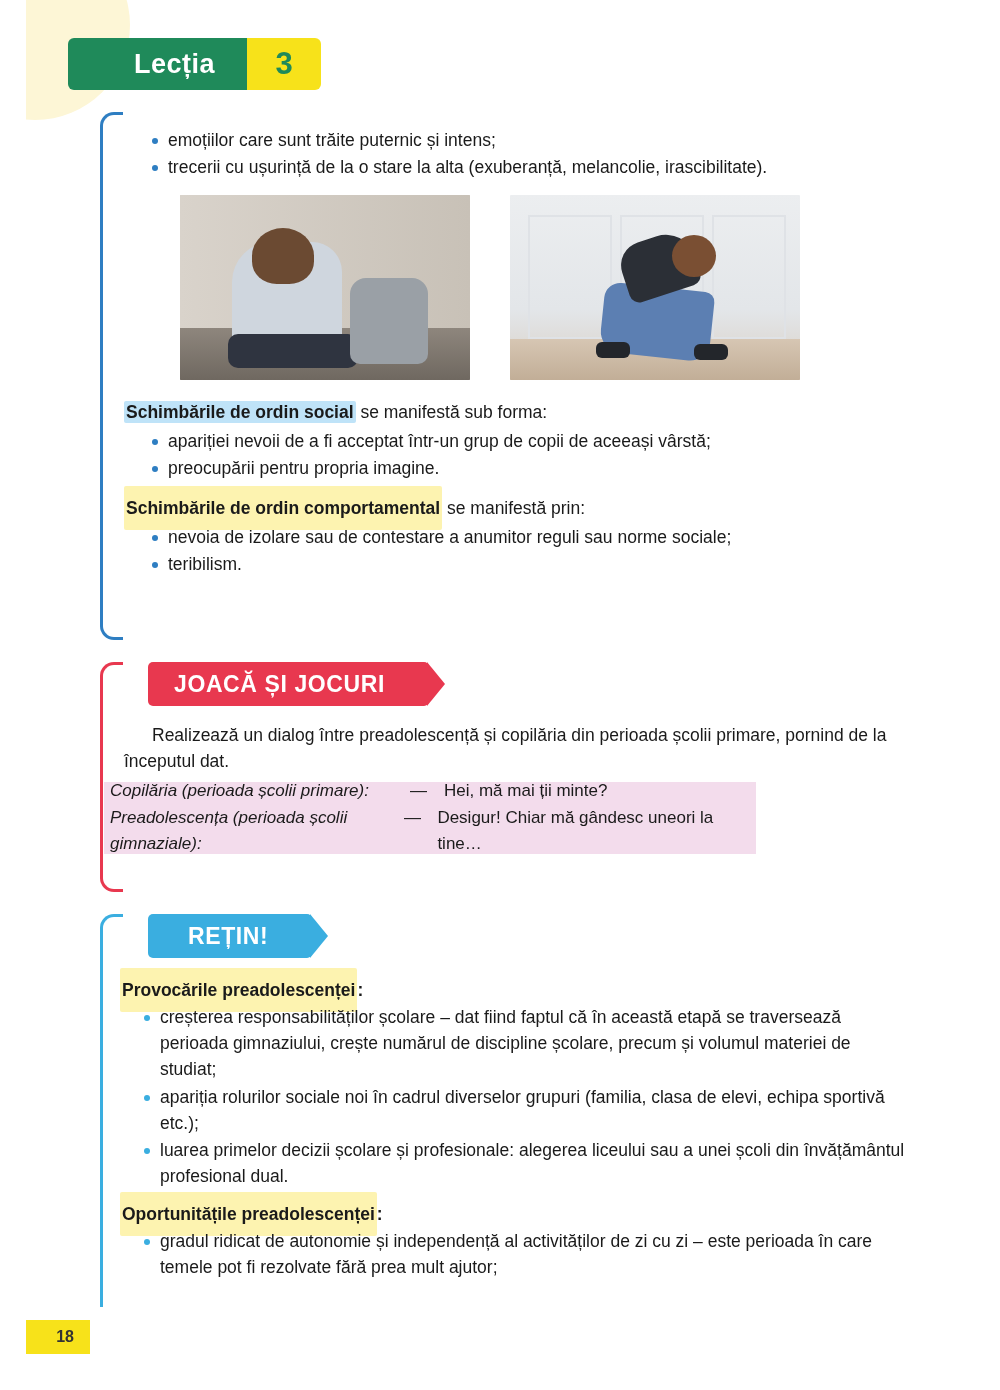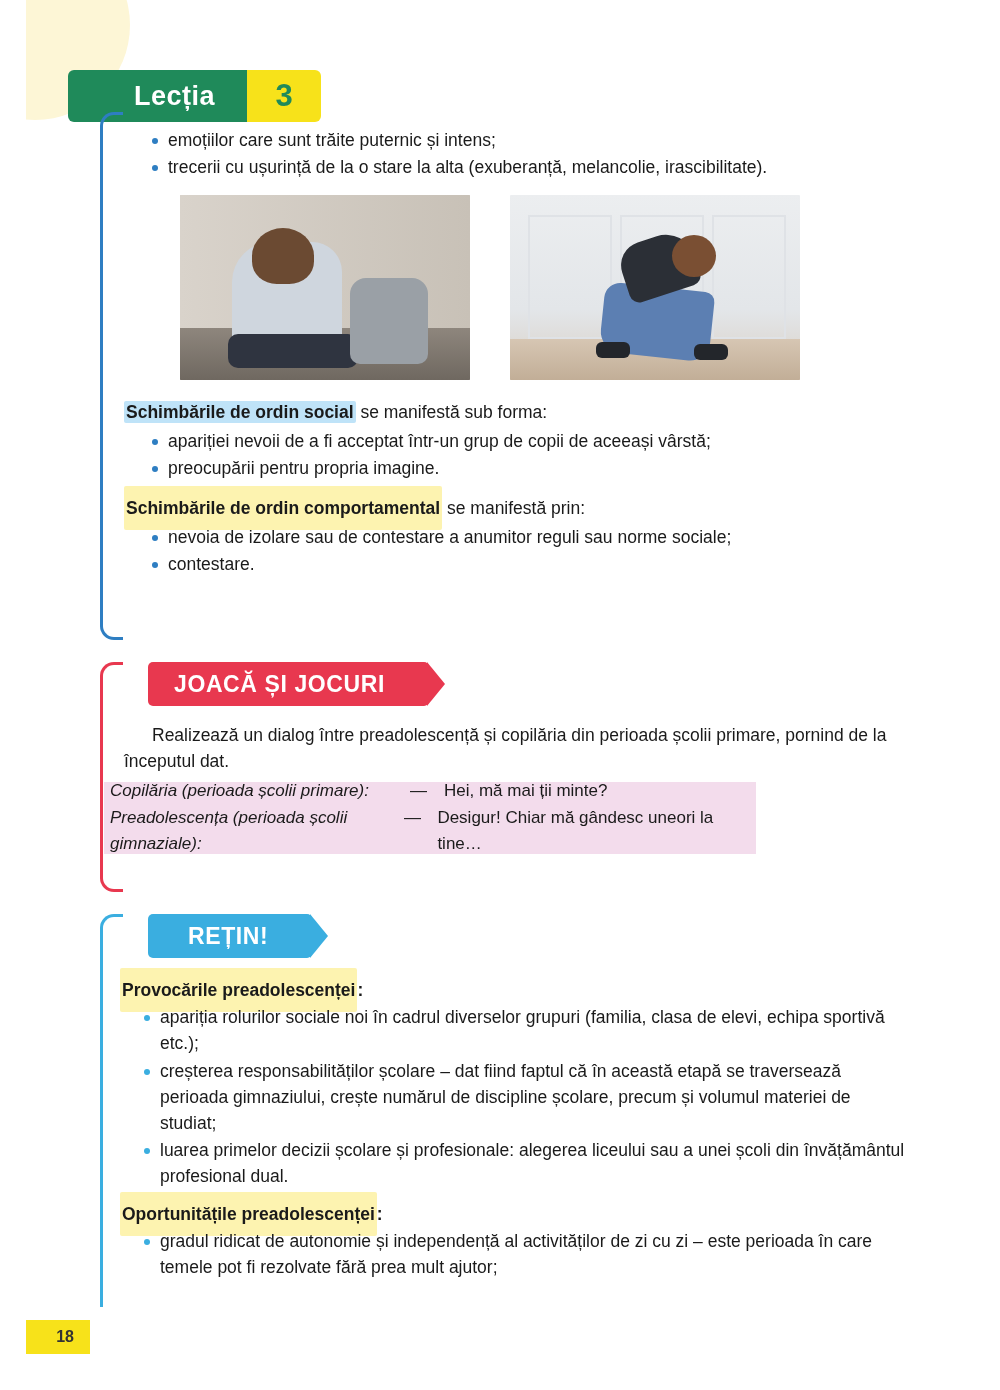--- a/index.html
+++ b/index.html
@@ -31,21 +31,20 @@
     background: #fdf6d6;
   }
 
   
   .lesson-header {
     position: absolute;
     left: 68px; top: 38px;
     display: flex;
     align-items: stretch;
     height: 52px;
-    margin-top: 32px;
   }
   .lesson-tab {
     background: #1f8a5a;
     color: #ffffff;
     font-size: 27px;
     font-weight: bold;
     letter-spacing: .5px;
     display: flex;
     align-items: center;
     padding: 0 34px 0 66px;
@@ -394,21 +393,21 @@
   <ul class="bullets indent-more">
     <li>apariției nevoii de a fi acceptat într-un grup de copii de aceeași vârstă;</li>
     <li>preocupării pentru propria imagine.</li>
   </ul>
 
   <p class="lead" style="margin-top:14px;">
     <span class="hl-yellow">Schimbările de ordin comportamental</span><span> se manifestă prin:</span>
   </p>
   <ul class="bullets indent-more">
     <li>nevoia de izolare sau de contestare a anumitor reguli sau norme sociale;</li>
-    <li>contestare.</li>
+    <li>teribilism.</li>
   </ul>
 
 </div>
 
 <div class="red-bracket"></div>
 <div class="banner-red">JOACĂ ȘI JOCURI</div>
 
 <div class="play-body">
   <p>Realizează un dialog între preadolescență și copilăria din perioada școlii primare, pornind de la începutul dat.</p>
 </div>
@@ -429,22 +428,22 @@
 </div>
 
 <div class="blue-bracket2"></div>
 <div class="banner-blue">REȚIN!</div>
 
 <div class="retin-body">
   <h4>
     <span class="hl-yellow">Provocările preadolescenței</span><span>:</span>
   </h4>
   <ul class="bullets">
+    <li>creșterea responsabilităților școlare – dat fiind faptul că în această etapă se traversează perioada gimnaziului, crește numărul de discipline școlare, precum și volumul materiei de studiat;</li>
     <li>apariția rolurilor sociale noi în cadrul diverselor grupuri (familia, clasa de elevi, echipa sportivă etc.);</li>
-    <li>creșterea responsabilităților școlare – dat fiind faptul că în această etapă se traversează perioada gimnaziului, crește numărul de discipline școlare, precum și volumul materiei de studiat;</li>
     <li>luarea primelor decizii școlare și profesionale: alegerea liceului sau a unei școli din învățământul profesional dual.</li>
   </ul>
 
   <h4>
     <span class="hl-yellow">Oportunitățile preadolescenței</span><span>:</span>
   </h4>
   <ul class="bullets">
     <li>gradul ridicat de autonomie și independență al activităților de zi cu zi – este perioada în care temele pot fi rezolvate fără prea mult ajutor;</li>
   </ul>
 </div>

